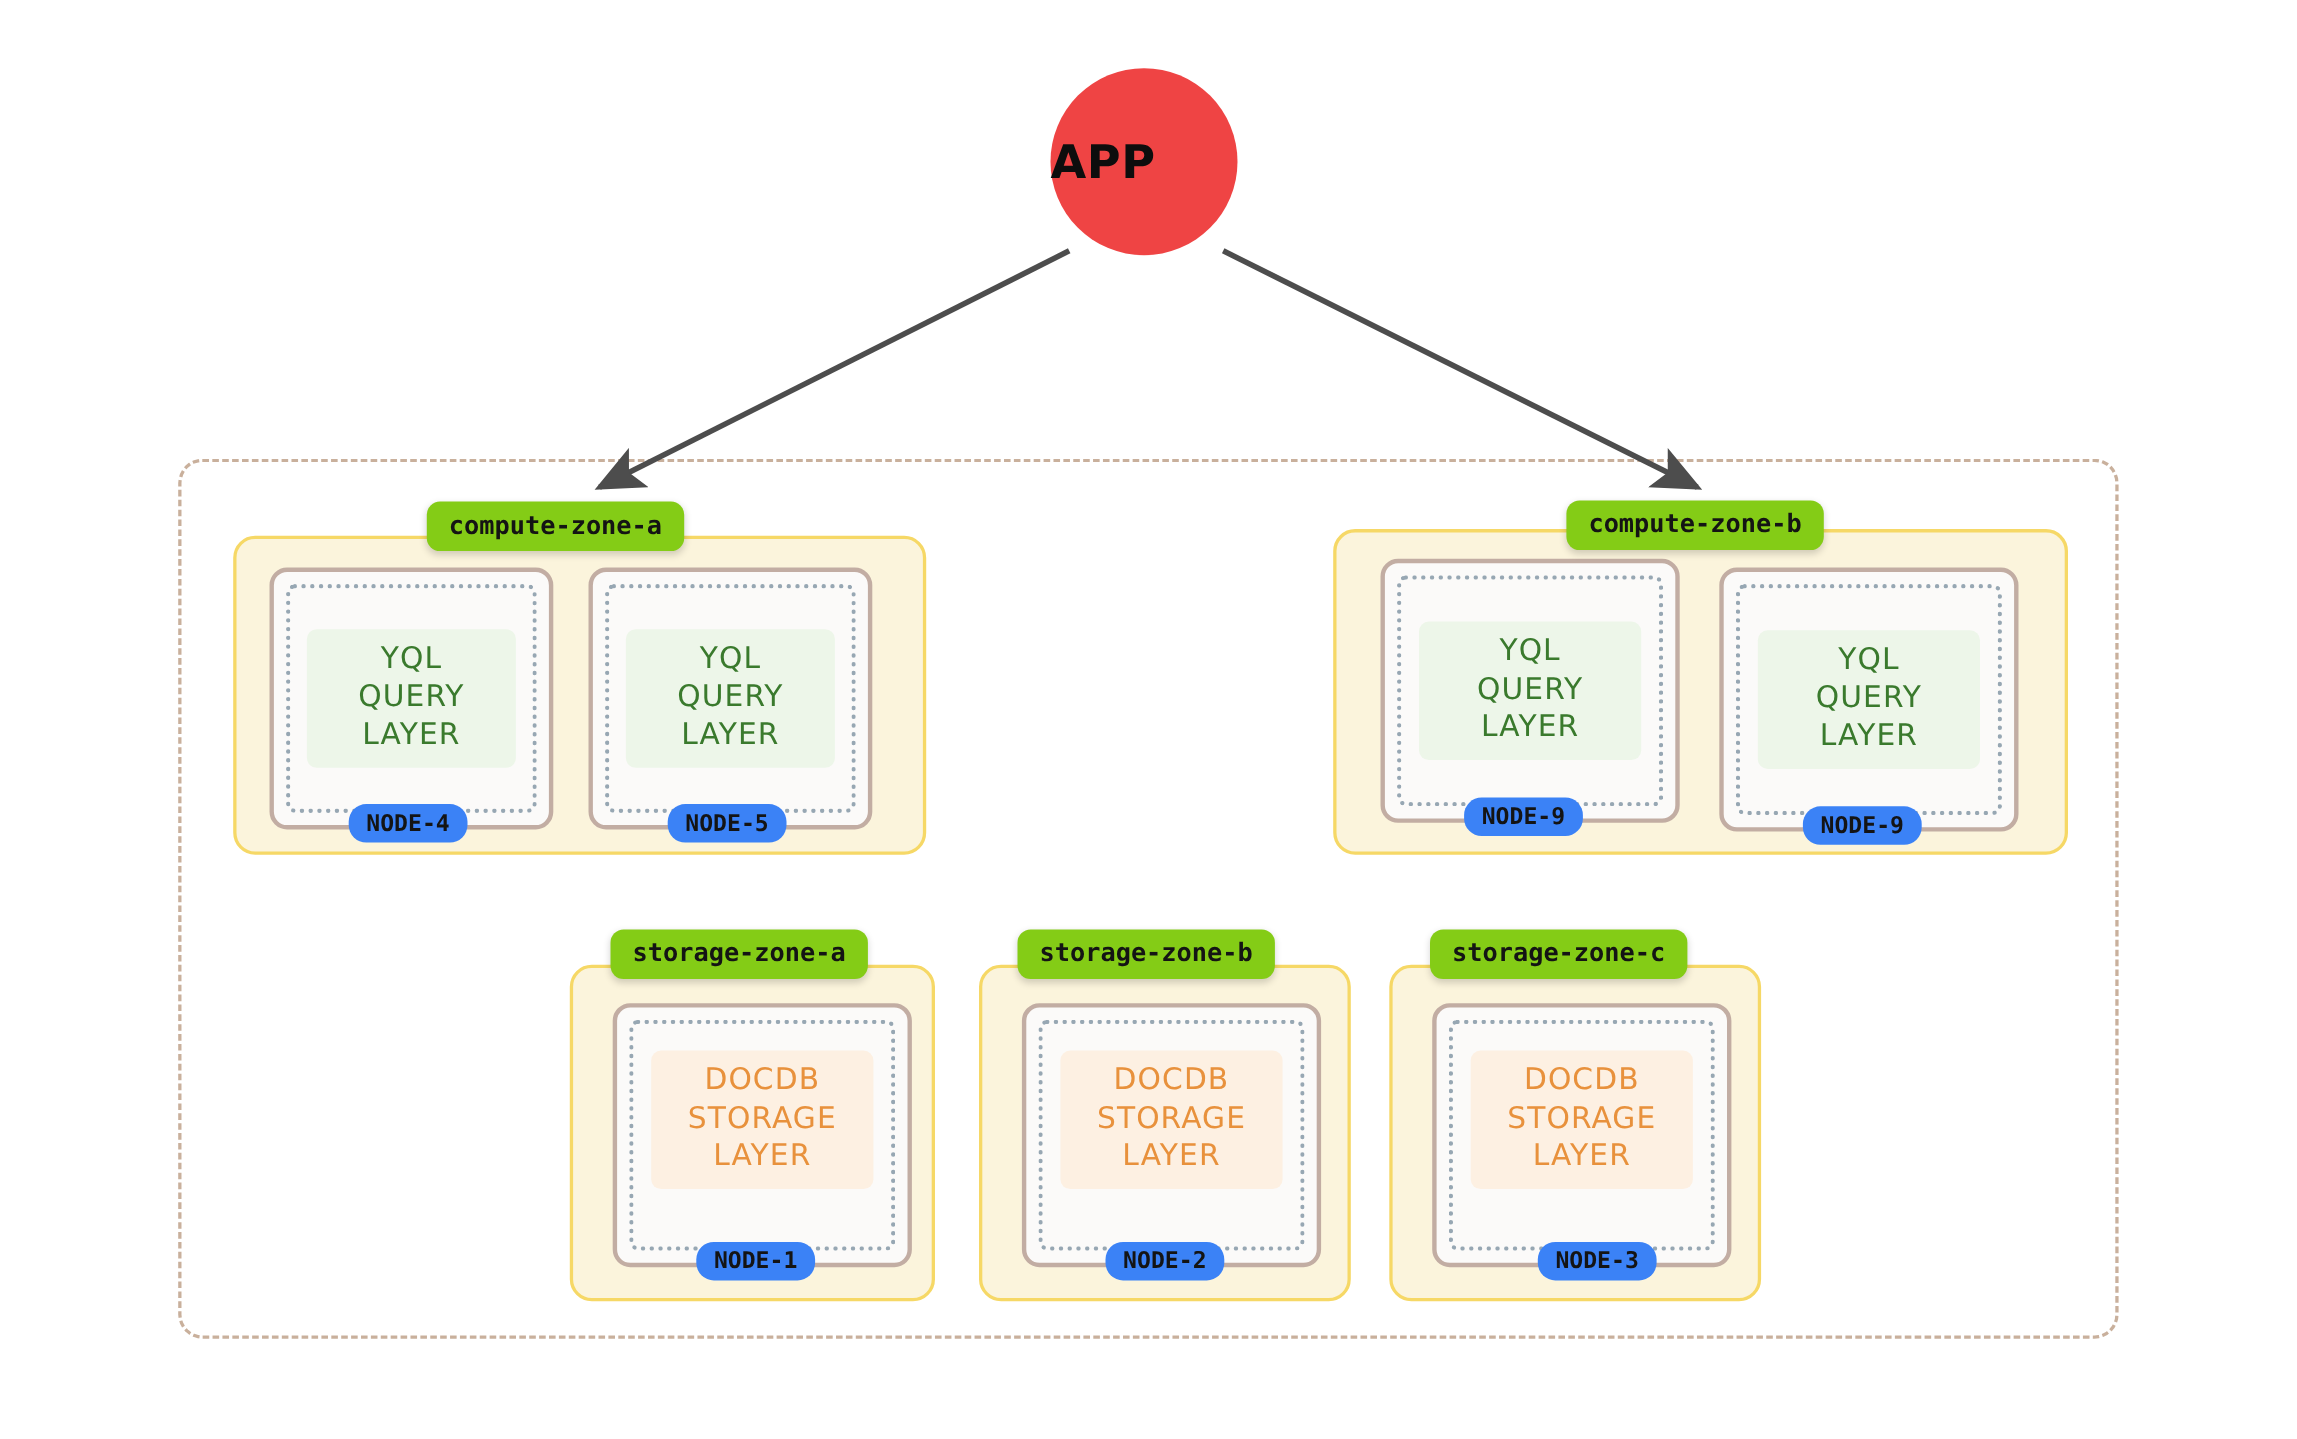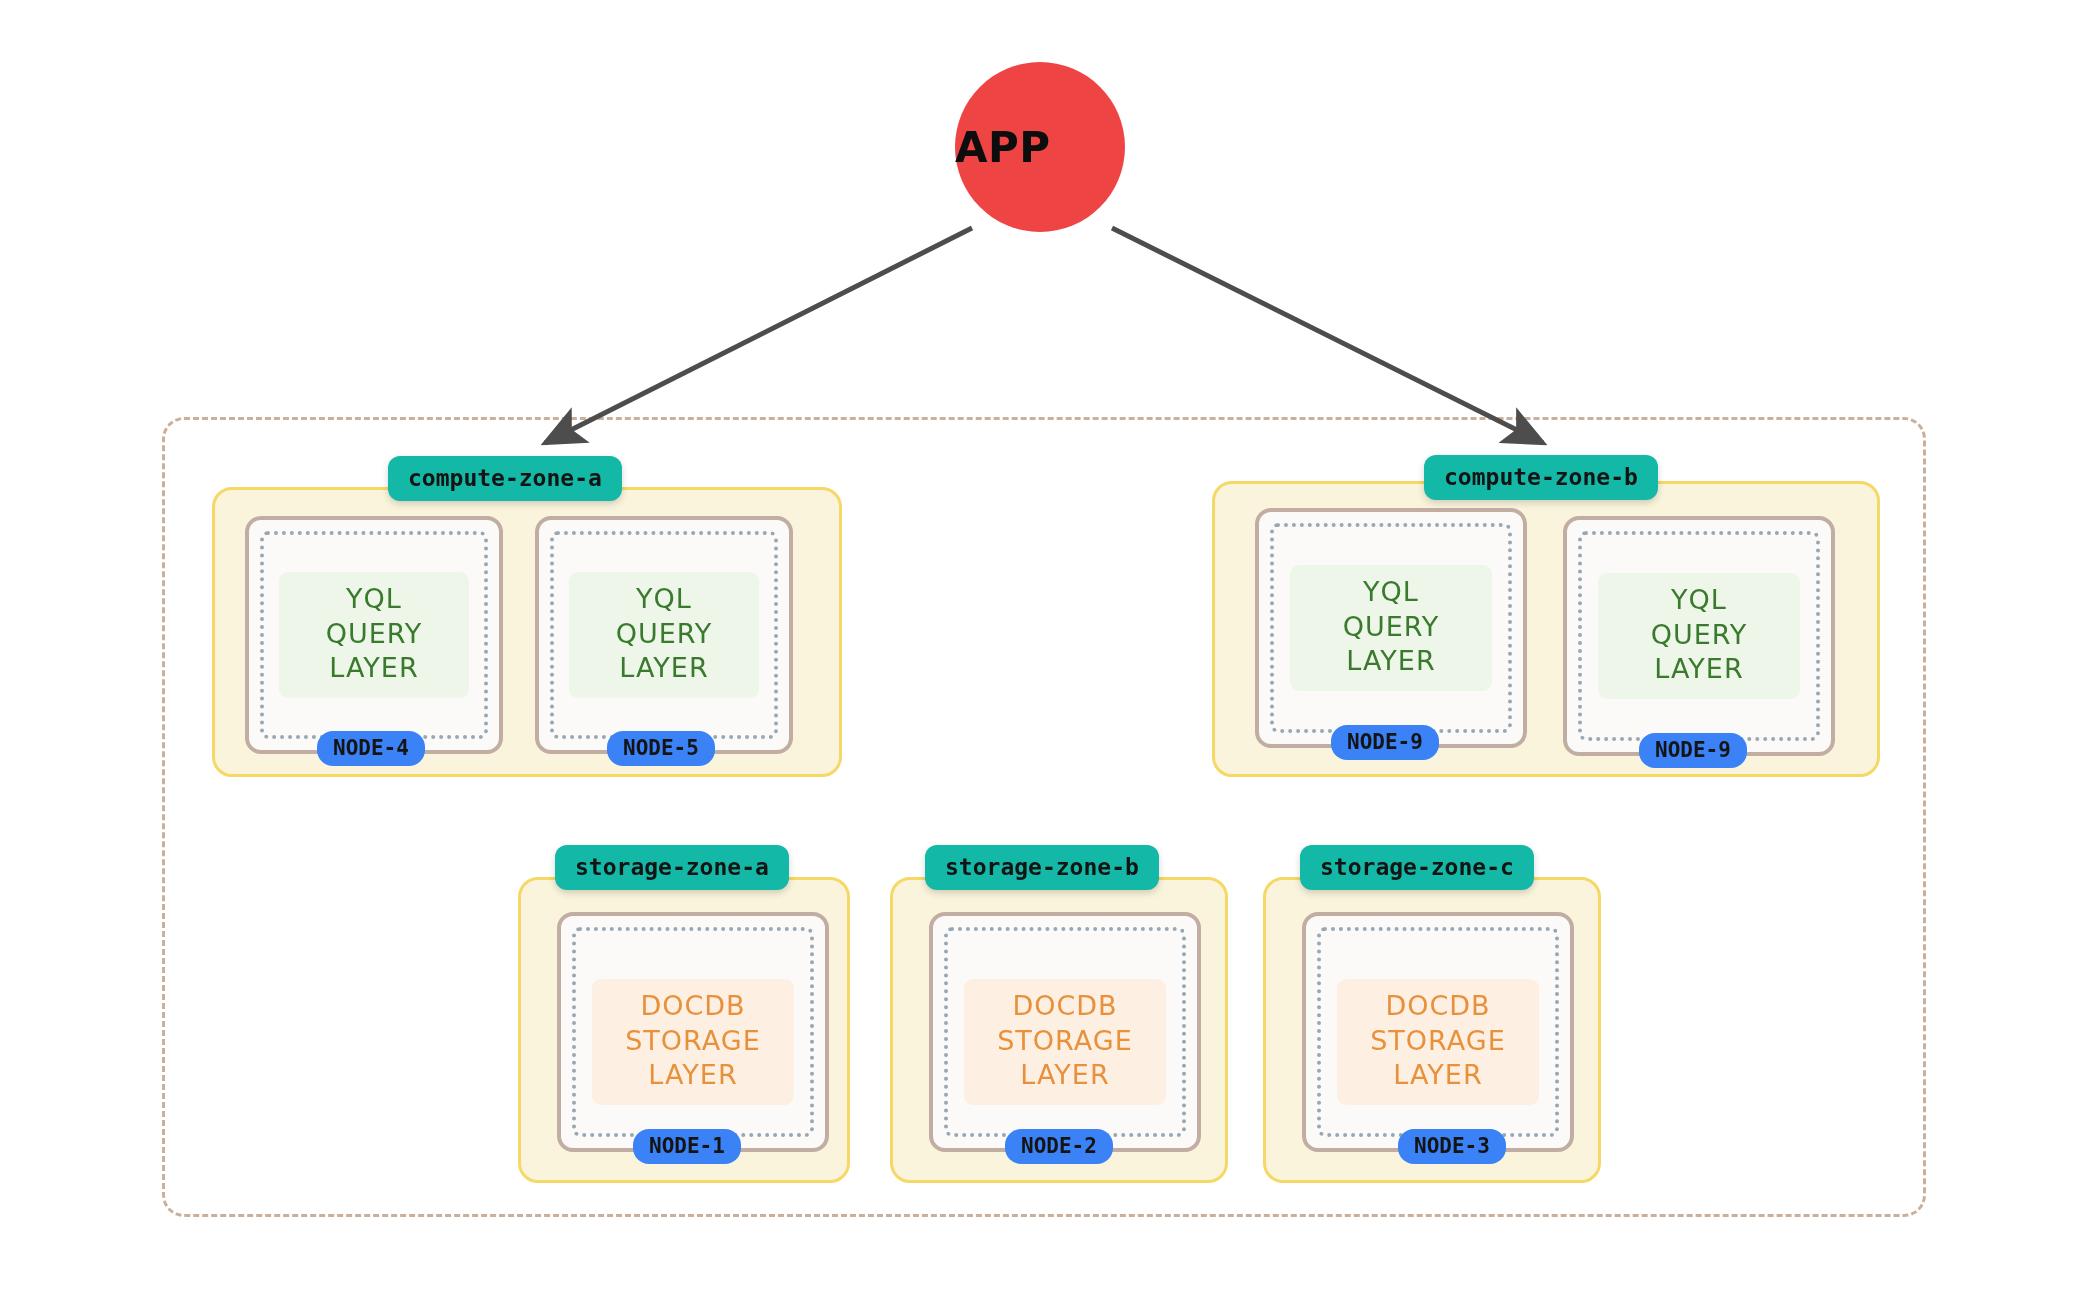--- a/index.html
+++ b/index.html
@@ -73,21 +73,21 @@
     position: absolute;
     box-sizing: border-box;
     background: #fbf4dc;
     border: 3px solid #f6d866;
     border-radius: 20px;
     z-index: 3;
   }
 
   .zone-label {
     position: absolute;
-    background: #14b8a6;
+    background: #84cc16;
     border-radius: 12px;
     box-shadow: 0 3px 7px rgba(0,0,0,0.17);
     padding: 9px 20px 10px 20px;
     font-family: "DejaVu Sans Mono", monospace;
     font-weight: bold;
     font-size: 23px;
     color: #141414;
     letter-spacing: 0px;
     white-space: nowrap;
     z-index: 5;
@@ -110,21 +110,21 @@
     bottom: 11px;
     box-sizing: border-box;
     border: 4px dotted #97a7b3;
     border-radius: 8px;
     display: flex;
     flex-direction: column;
     justify-content: center;
     align-items: center;
   }
   .node-inner.align-bottom {
-    justify-content: flex-end;
+    justify-content: center;
     padding-bottom: 28px;
   }
 
   .layer-chip {
     box-sizing: border-box;
     text-align: center;
     font-family: "DejaVu Sans", sans-serif;
     font-weight: normal;
     line-height: 1.28;
     border-radius: 9px;

